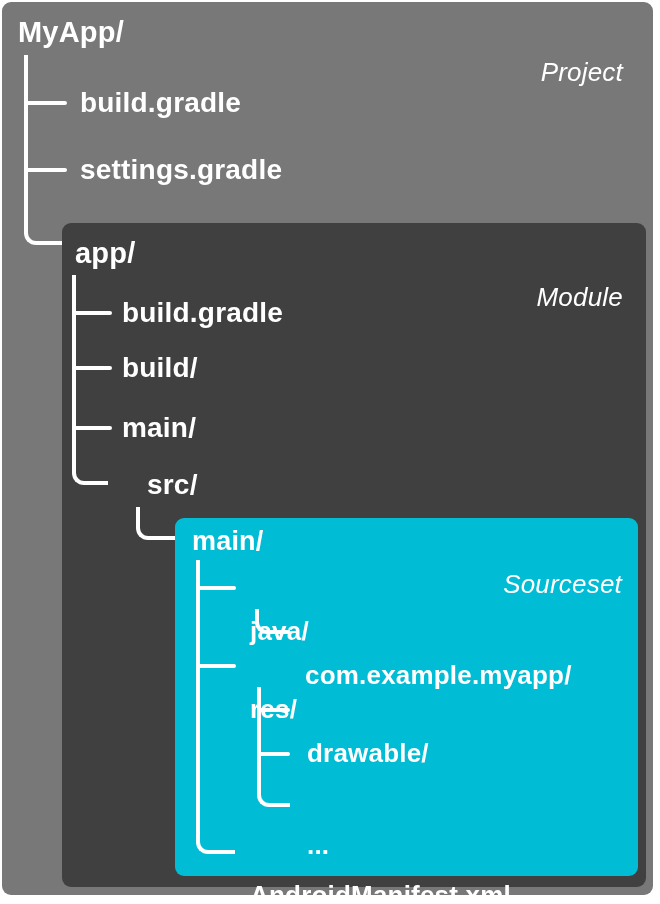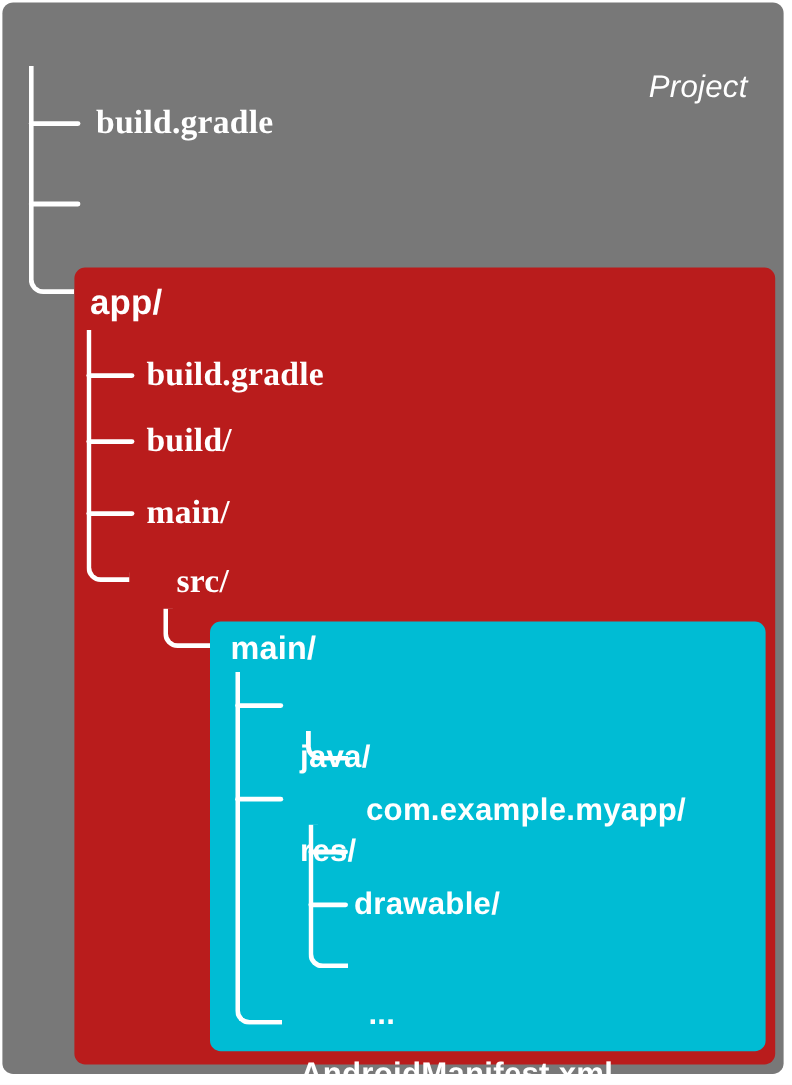--- a/index.html
+++ b/index.html
@@ -31,21 +31,21 @@
   .badge {
     position: absolute;
     color: #ffffff;
     font-style: italic;
     font-weight: 400;
     white-space: nowrap;
     transform: translateY(-50%);
     letter-spacing: 0.2px;
   }
   .t29 { font-size: 29px; }
-  .t28 { font-size: 28px; font-family: Liberation Serif, serif; }
+  .t28 { font-size: 28px; }
   .t27 { font-size: 27px; }
   .t26 { font-size: 26px; margin-top: 43px; }
 
   
   .elbow {
     position: absolute;
     border-left: 4px solid #ffffff;
     border-bottom: 4px solid #ffffff;
     border-bottom-left-radius: 12px;
   }
@@ -84,56 +84,60 @@
   .s-elbow { left: 21px; top: 42px; width: 39px; height: 294px; }
   .s-tick-java { left: 21px; top: 68px;  width: 40px; }
   .s-tick-res  { left: 21px; top: 146px; width: 40px; }
   .s-elbow-pkg { left: 80px; top: 91px; width: 35px; height: 25px; }
   .s-elbow-res { left: 82px; top: 169px; width: 33px; height: 120px; }
   .s-tick-drawable { left: 82px; top: 190px; width: 33px; }
   .s-tick-layout   { left: 82px; top: 234px; width: 33px; }
   .s-item-java     { left: 75px;  top: 70px; }
   .s-item-pkg      { left: 130px; top: 114px; }
   .s-item-res      { left: 75px;  top: 148px; }
-  .s-item-drawable { left: 120px; top: 192px; text-align: center; }
+  .s-item-drawable { left: 132px; top: 192px; text-align: center; }
   .s-item-layout   { left: 132px; top: 236px; }
   .s-item-ellipsis { left: 132px; top: 284px; }
   .s-item-manifest { left: 75px;  top: 334px; }
 </style>
 </head>
 <body>
 
 <div class="canvas">
 
   <div class="card card-project" style="background: rgb(120, 120, 120);">
+    <div class="lbl t29 p-title">MyApp/</div>
     <div class="badge t26 p-badge">Project</div>
 
     <div class="elbow p-elbow"></div>
     <div class="tick p-tick-1"></div>
     <div class="tick p-tick-2"></div>
 
     <div class="lbl t28 p-item-1">build.gradle</div>
+    <div class="lbl t28 p-item-2">settings.gradle</div>
 
-    <div class="card card-module" style="left: 60px; top: 221px; background: #b91c1c;">
+    <div class="card card-module" style="left: 60px; top: 221px; background: #404040;">
       <div class="lbl t29 m-title">app/</div>
+      <div class="badge t26 m-badge">Module</div>
 
       <div class="elbow m-elbow"></div>
       <div class="tick m-tick-1"></div>
       <div class="tick m-tick-2"></div>
       <div class="tick m-tick-3"></div>
 
       <div class="lbl t28 m-item-1">build.gradle</div>
       <div class="lbl t28 m-item-2">build/</div>
       <div class="lbl t28 m-item-3">main/</div>
       <div class="lbl t28 m-item-4">src/</div>
 
       <div class="elbow m-elbow-src"></div>
 
       <div class="card card-sourceset" style="left: 113px; top: 295px; background: rgb(0, 188, 212);">
         <div class="lbl t27 s-title">main/</div>
+        <div class="badge t26 s-badge">Sourceset</div>
 
         <div class="elbow s-elbow"></div>
         <div class="tick s-tick-java"></div>
         <div class="tick s-tick-res"></div>
         <div class="elbow s-elbow-pkg"></div>
         <div class="elbow s-elbow-res"></div>
         <div class="tick s-tick-drawable"></div>
         <div class="tick s-tick-layout"></div>
 
         <div class="lbl t26 s-item-java">java/</div>

